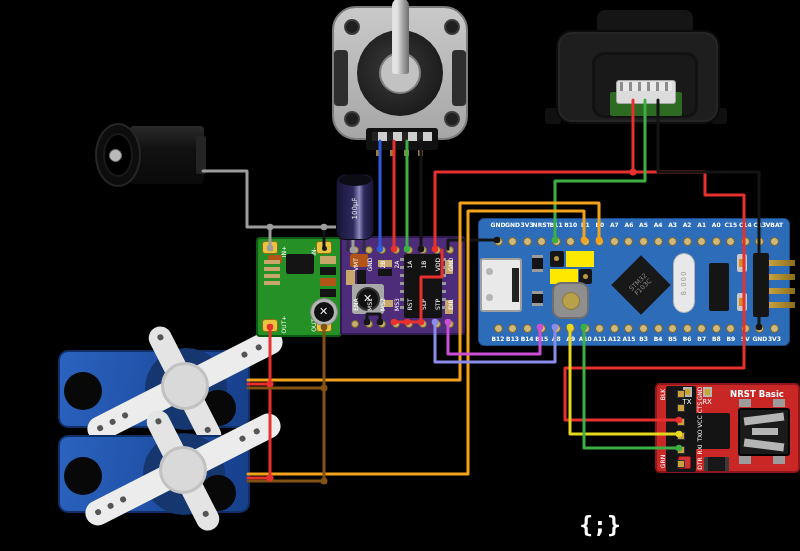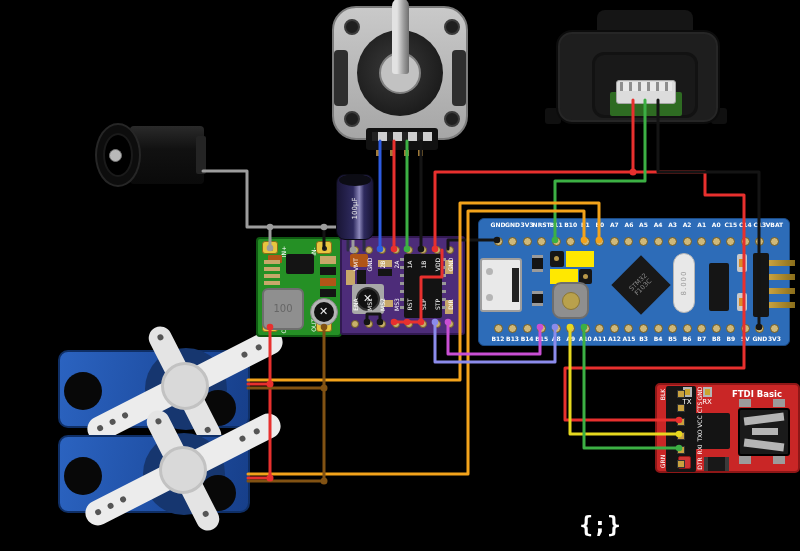--- a/index.html
+++ b/index.html
@@ -113,21 +113,20 @@
     <span class="vlbl" style="left:42px;top:9px;">IN-</span>
     <span class="vlbl" style="left:12px;top:82px;">OUT+</span>
     <span class="vlbl" style="left:42px;top:82px;">OUT-</span>
     <div class="abs" style="left:28px;top:15px;width:28px;height:20px;background:#141414;border-radius:2px;"></div>
     <div class="abs" style="left:10px;top:16px;width:14px;height:8px;background:#b05517;border-radius:1px;"></div>
     <div class="abs" style="left:6px;top:21px;width:16px;height:26px;background:repeating-linear-gradient(180deg,#c8a86a 0 4px,transparent 4px 7px);"></div>
     <div class="abs" style="left:62px;top:17px;width:16px;height:8px;background:#c8a86a;"></div>
     <div class="abs" style="left:62px;top:28px;width:16px;height:8px;background:#141414;"></div>
     <div class="abs" style="left:62px;top:39px;width:16px;height:8px;background:#b05517;"></div>
     <div class="abs" style="left:62px;top:50px;width:16px;height:8px;background:#141414;"></div>
-    <div class="abs" style="left:4px;top:49px;width:42px;height:42px;background:#8f8f8f;border:2px solid #6e6e6e;border-radius:6px;box-sizing:border-box;color:#666;font-size:10px;text-align:center;line-height:38px;"><span>100</span></div>
     <div class="abs" style="left:52px;top:59px;width:28px;height:28px;background:#b5b5b5;border-radius:50%;border:1px solid #888;box-sizing:border-box;">
       <div class="abs" style="left:3px;top:3px;width:20px;height:20px;background:#111;border-radius:50%;"></div>
       <span class="xmark" style="left:8px;top:7px;">✕</span>
     </div>
   </div>
 
   <div class="abs" id="driver" style="left:340px;top:236px;width:125px;height:99px;background:#4d2c79;border:2px solid #321952;border-radius:3px;box-sizing:border-box;">
     <div class="abs" style="left:8px;top:16px;width:18px;height:13px;background:#b05517;border-radius:2px;"></div>
     <div class="abs" style="left:4px;top:32px;width:9px;height:15px;background:#c8a86a;"></div>
     <div class="abs" style="left:15px;top:32px;width:9px;height:15px;background:#141414;"></div>
@@ -304,21 +303,21 @@
     <span class="vlbl" style="left:-8px;top:6px;">BLK</span>
     <span class="vlbl" style="left:-8px;top:73px;">GRN</span>
     <div class="abs" style="left:26px;top:2px;width:9px;height:10px;background:#b5b5b5;">
         <div class="abs" style="left:2px;top:2px;width:5px;height:6px;background:#caa52f;"></div>
       </div>
     <div class="abs" style="left:46px;top:2px;width:9px;height:10px;background:#b5b5b5;">
         <div class="abs" style="left:2px;top:2px;width:5px;height:6px;background:#caa52f;"></div>
       </div>
     <span class="abs" style="left:22px;top:13px;width:16px;color:#fff;font-size:7px;text-align:center;">TX</span>
     <span class="abs" style="left:42px;top:13px;width:16px;color:#fff;font-size:7px;text-align:center;">RX</span>
-    <span class="abs" style="left:62px;top:4px;width:76px;color:#fff;font-size:8.5px;font-weight:bold;text-align:center;">FTDI Basic</span>
+    <span class="abs" style="left:62px;top:4px;width:76px;color:#fff;font-size:8.5px;font-weight:bold;text-align:center;">NRST Basic</span>
     <div class="abs" style="left:15px;top:28px;width:58px;height:36px;background:#141414;border-radius:2px;"></div>
     <div class="abs" style="left:82px;top:14px;width:12px;height:8px;background:#9c9c9c;"></div>
     <div class="abs" style="left:116px;top:14px;width:12px;height:8px;background:#9c9c9c;"></div>
     <div class="abs" style="left:82px;top:71px;width:12px;height:8px;background:#9c9c9c;"></div>
     <div class="abs" style="left:116px;top:71px;width:12px;height:8px;background:#9c9c9c;"></div>
     <div class="abs" style="left:81px;top:23px;width:52px;height:48px;background:#1a1a1a;border:2px solid #000;border-radius:3px;box-sizing:border-box;">
       <div class="abs" style="left:4px;top:5px;width:40px;height:8px;background:#b5b5b5;transform:rotate(-7deg);"></div>
       <div class="abs" style="left:12px;top:18px;width:26px;height:7px;background:#b5b5b5;"></div>
       <div class="abs" style="left:4px;top:31px;width:40px;height:8px;background:#b5b5b5;transform:rotate(7deg);"></div>
     </div>

